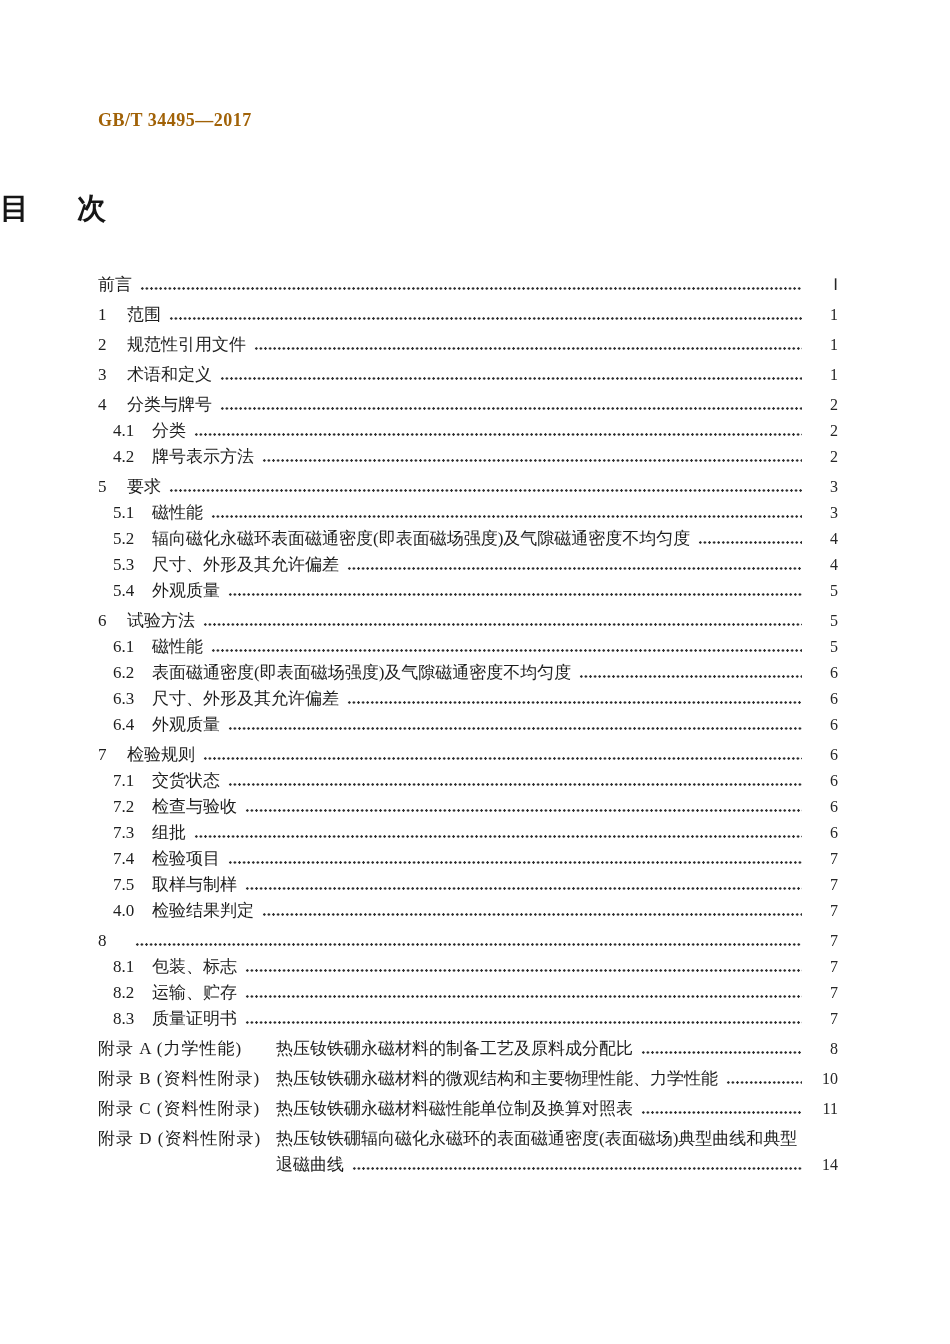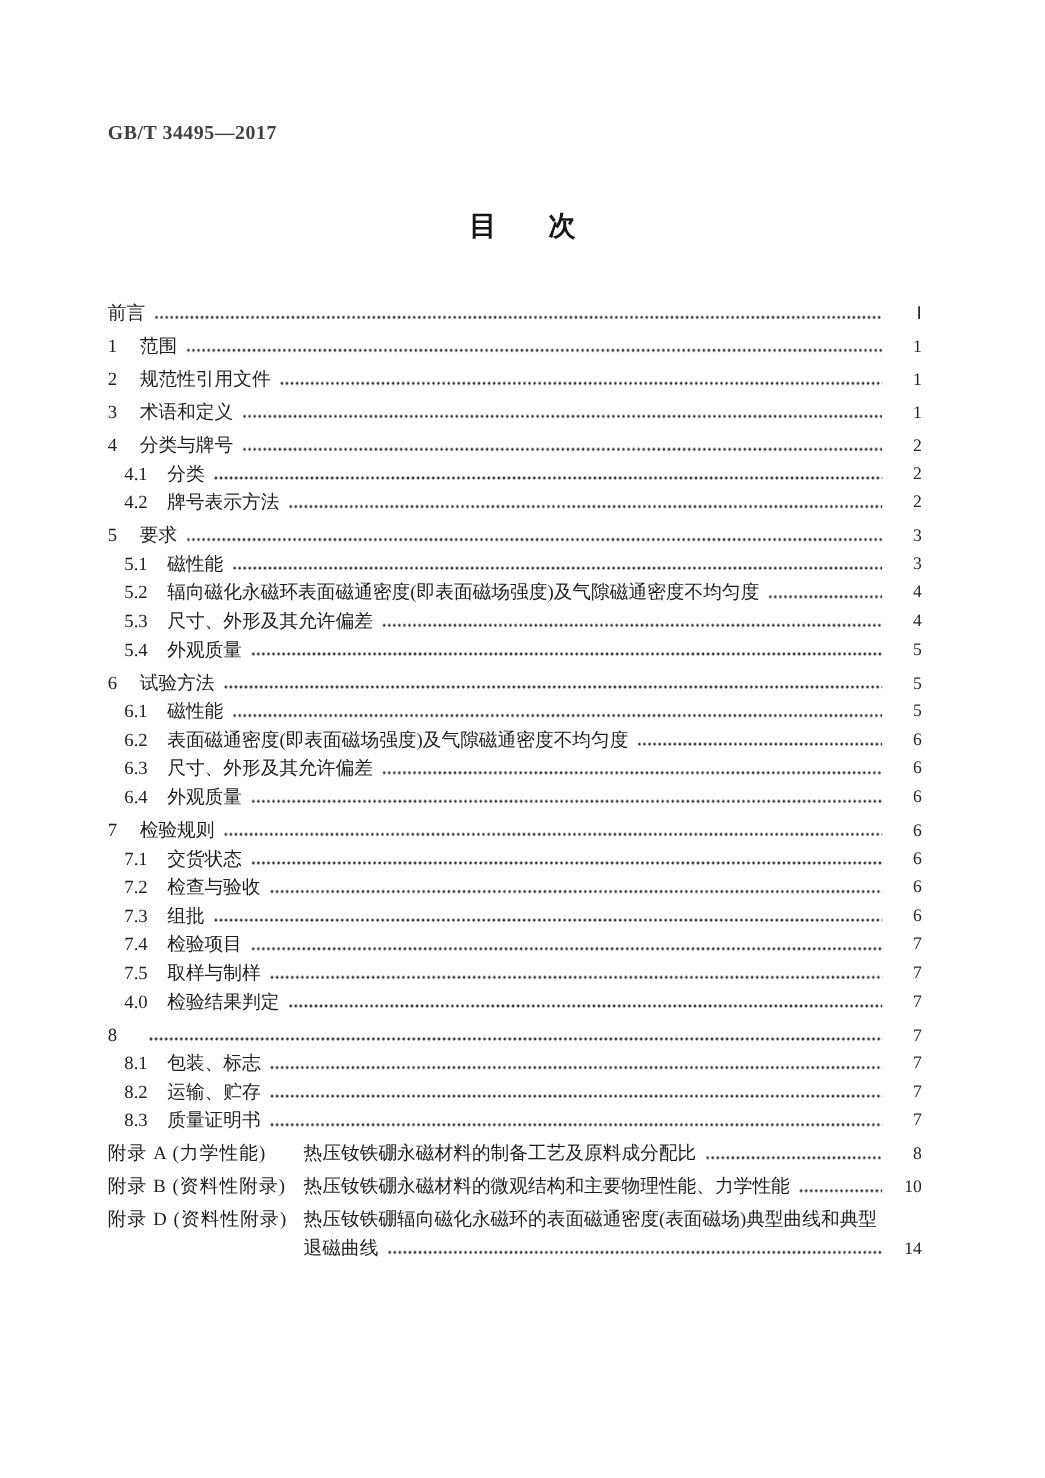--- a/index.html
+++ b/index.html
@@ -17,33 +17,32 @@
   }
 
   .std-number {
     position: absolute;
     top: 110px;
     left: 98px;
     font-family: "Liberation Serif", serif;
     font-weight: bold;
     font-size: 18px;
     letter-spacing: 0.5px;
-    color: #404040;
+    color: #a16207;
     text-align: right;
   }
 
   .doc-title {
     position: absolute;
     top: 189px;
     left: 0;
     right: 0;
-    text-align: center;
     font-family: "Liberation Sans", sans-serif;
     font-weight: bold;
-    font-size: 25px;
+    font-size: 29px;
     word-spacing: 40px;
     color: #161616;
   }
 
   .toc {
     position: absolute;
     top: 272px;
     left: 98px;
     width: 740px;
     font-size: 17px;
@@ -272,20 +271,26 @@
     <span class="leader"></span>
     <span class="pagenum">8</span>
   </div>
       <div class="row lv-appendix">
     <span class="num">附录 B (资料性附录)</span>
     <span class="label">热压钕铁硼永磁材料的微观结构和主要物理性能、力学性能</span>
     <span class="leader"></span>
     <span class="pagenum">10</span>
   </div>
       <div class="row lv-appendix">
+    <span class="num">附录 C (资料性附录)</span>
+    <span class="label">热压钕铁硼永磁材料磁性能单位制及换算对照表</span>
+    <span class="leader"></span>
+    <span class="pagenum">11</span>
+  </div>
+      <div class="row lv-appendix">
     <span class="num">附录 D (资料性附录)</span>
     <span class="label">热压钕铁硼辐向磁化永磁环的表面磁通密度(表面磁场)典型曲线和典型</span>
 
   </div>
       <div class="row lv-appendix-cont">
 
     <span class="label">退磁曲线</span>
     <span class="leader"></span>
     <span class="pagenum">14</span>
   </div>

